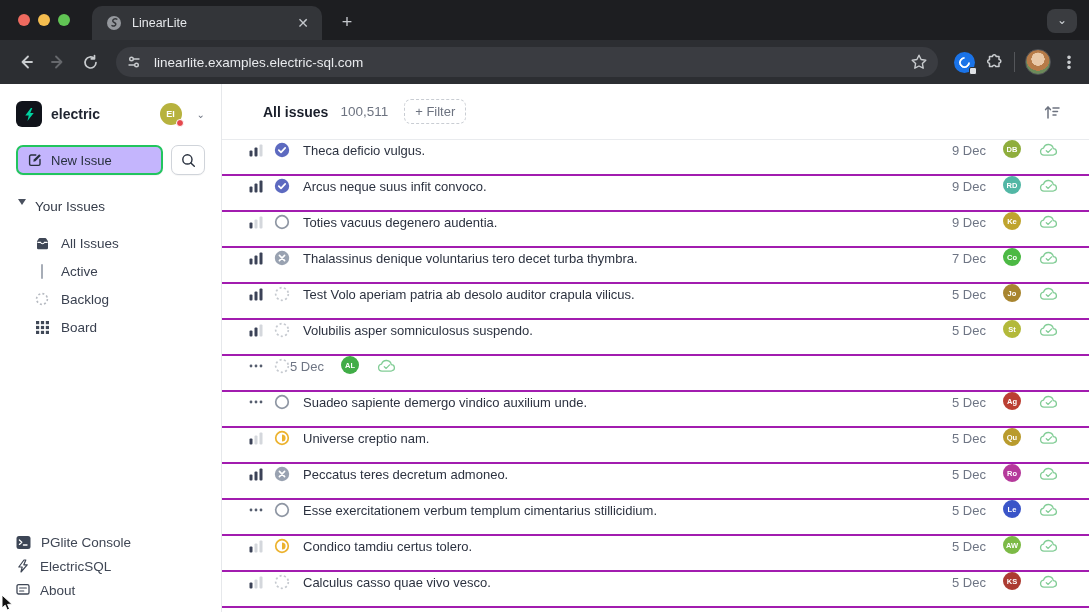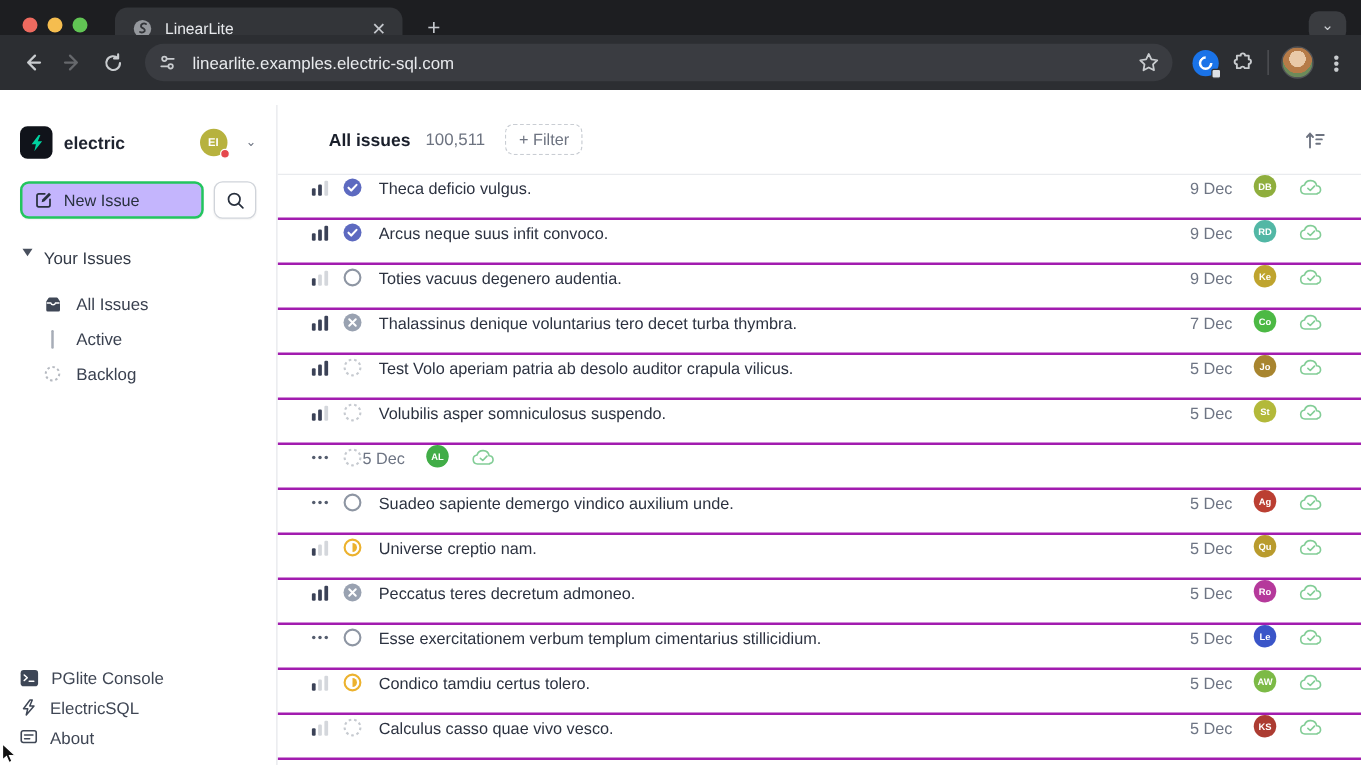--- a/index.html
+++ b/index.html
@@ -11,21 +11,21 @@
   .tabstrip { position:absolute; top:0; left:0; right:0; height:40px; background:#1d1e21; display:flex; align-items:flex-end; }
   .traffic { position:absolute; top:14px; left:18px; display:flex; gap:8px; }
   .light { width:12px; height:12px; border-radius:50%; }
   .light.red{background:#ee6a5f;} .light.yellow{background:#f5bd4f;} .light.green{background:#61c454;}
   .tab { position:absolute; left:92px; top:6px; width:230px; height:34px; background:#333539; border-radius:10px 10px 0 0; display:flex; align-items:center; padding:0 10px 0 14px; }
   .tab-title { color:#e7e9ec; font-size:12.5px; margin-left:10px; flex:1; white-space:nowrap; }
   .tab-close { color:#c5c8cd; font-size:14px; width:18px; text-align:center; cursor:default; }
   .newtab-btn { position:absolute; left:334px; top:10px; color:#c5c8cd; font-size:18px; width:26px; height:26px; text-align:center; line-height:25px; border-radius:50%; }
   .strip-chevron { position:absolute; right:12px; top:9px; width:30px; height:24px; background:#3a3c40; border-radius:8px; color:#cfd2d6; font-size:12px; text-align:center; line-height:22px; }
 
-  .toolbar { position:absolute; top:28px; left:0; right:0; height:44px; background:#2c2e32; display:flex; align-items:center; padding:0 12px; gap:4px; }
+  .toolbar { position:absolute; top:40px; left:0; right:0; height:44px; background:#2c2e32; display:flex; align-items:center; padding:0 12px; gap:4px; }
   .nav-ic { width:28px; height:28px; display:flex; align-items:center; justify-content:center; border-radius:50%; }
   .omnibox { flex:1; height:30px; background:#3a3c41; border-radius:15px; display:flex; align-items:center; padding:0 10px 0 6px; margin:0 8px; }
   .tune-circle { width:24px; height:24px; border-radius:50%; display:flex; align-items:center; justify-content:center; }
   .url { color:#e8eaed; font-size:13.5px; margin-left:8px; flex:1; white-space:nowrap; }
   .toolbar-right { display:flex; align-items:center; gap:10px; margin-left:4px; }
   .ext-blue { width:21px; height:21px; border-radius:50%; background:#1a73e8; position:relative; display:flex; align-items:center; justify-content:center; }
   .ext-blue .inner { width:11px; height:11px; border-radius:50%; border:2.5px solid #fff; border-right-color:transparent; transform:rotate(-45deg); }
   .ext-blue .badge { position:absolute; right:-2px; bottom:-2px; width:8px; height:8px; border-radius:2px; background:#dfe1e5; border:1px solid #2c2e32; }
   .tb-divider { width:1px; height:20px; background:#54565a; }
   .profile { width:26px; height:26px; border-radius:50%; background:radial-gradient(circle at 50% 38%, #e9c9a8 0 34%, #b67b48 35% 60%, #6c8a5a 61%); border:1px solid #505256; }
@@ -200,20 +200,38 @@
           <span class="lbl">Active</span>
         </div>
         <div class="nav-item">
           <span class="ic">
             <svg width="14" height="14" viewBox="0 0 14 14">
                 <circle cx="7" cy="7" r="5.4" fill="none" stroke="#b6bac1" stroke-width="1.6" stroke-dasharray="2 2.2"></circle>
               </svg>
           </span>
           <span class="lbl">Backlog</span>
         </div>
+        <div class="nav-item">
+          <span class="ic">
+            <svg width="13" height="13" viewBox="0 0 13 13">
+              <g fill="#3f4756">
+                  <rect x="0" y="0" width="3.2" height="3.2"></rect>
+                  <rect x="4.9" y="0" width="3.2" height="3.2"></rect>
+                  <rect x="9.8" y="0" width="3.2" height="3.2"></rect>
+                  <rect x="0" y="4.9" width="3.2" height="3.2"></rect>
+                  <rect x="4.9" y="4.9" width="3.2" height="3.2"></rect>
+                  <rect x="9.8" y="4.9" width="3.2" height="3.2"></rect>
+                  <rect x="0" y="9.8" width="3.2" height="3.2"></rect>
+                  <rect x="4.9" y="9.8" width="3.2" height="3.2"></rect>
+                  <rect x="9.8" y="9.8" width="3.2" height="3.2"></rect>
+                </g>
+            </svg>
+          </span>
+          <span class="lbl">Board</span>
+        </div>
       </div>
 
       <div class="side-footer">
         <div class="foot-item">
           <svg width="15" height="15" viewBox="0 0 15 15">
             <rect x="0.5" y="1" width="14" height="13" rx="2.5" fill="#3d4656"></rect>
             <path d="M3.4 5 L5.8 7.2 L3.4 9.4" fill="none" stroke="#fff" stroke-width="1.3" stroke-linecap="round" stroke-linejoin="round"></path>
             <path d="M7.4 10 H11" stroke="#fff" stroke-width="1.3" stroke-linecap="round"></path>
           </svg>
           <span class="lbl">PGlite Console</span>

